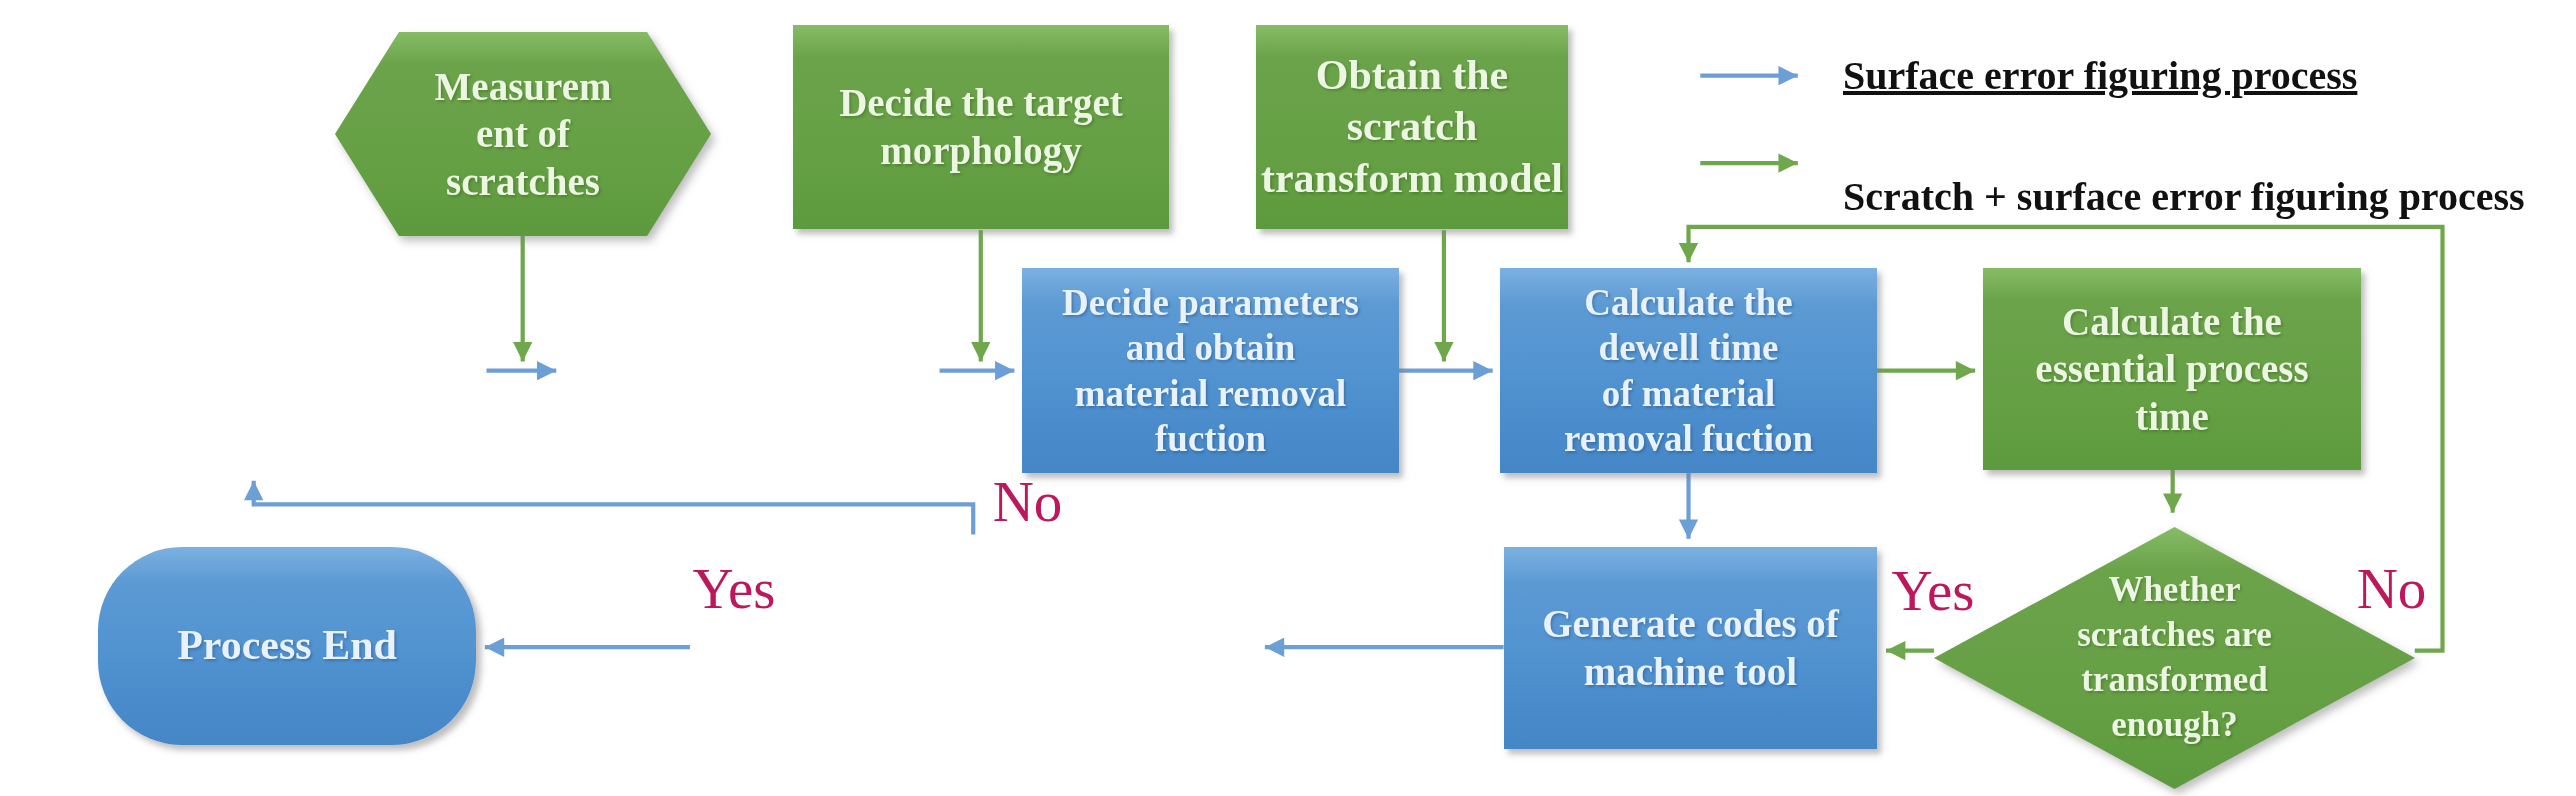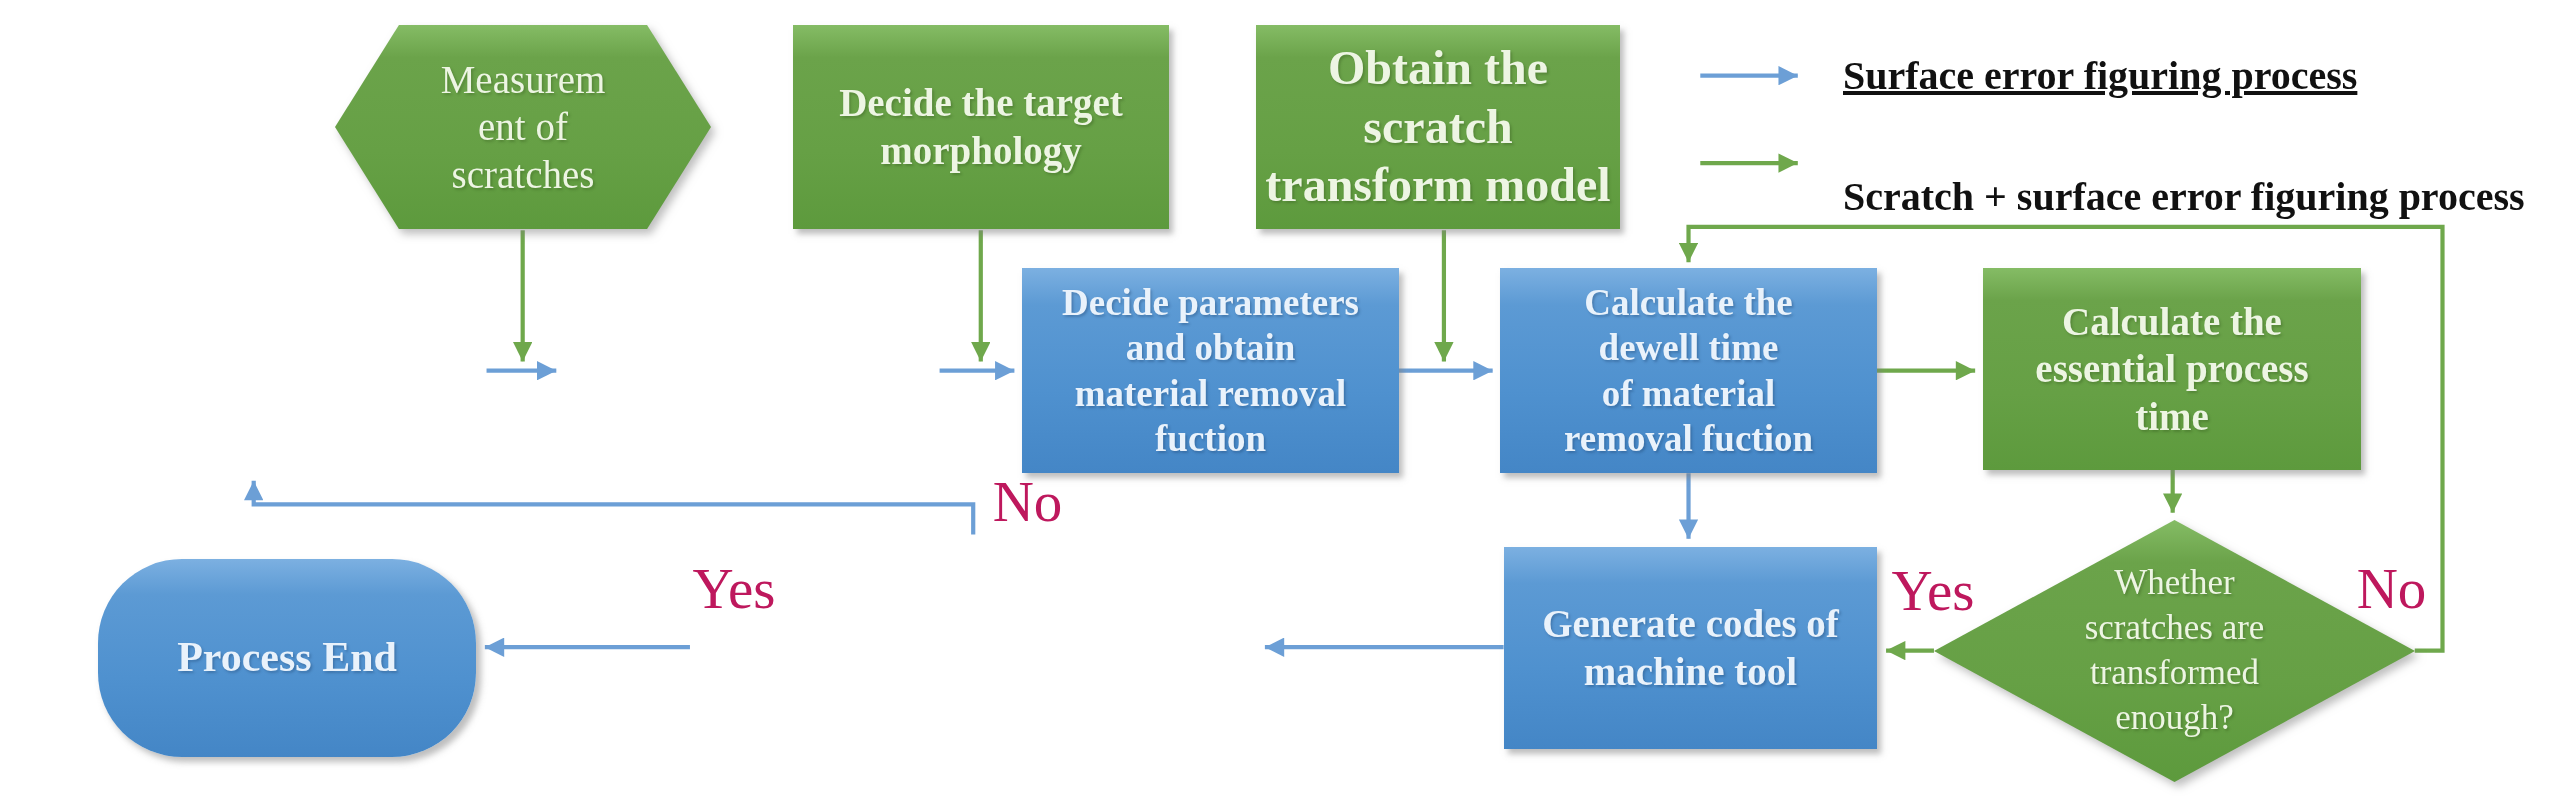--- a/index.html
+++ b/index.html
@@ -12,23 +12,23 @@
   }
   #edges{position:absolute;left:0;top:0;width:2576px;height:796px;}
   .node{
     position:absolute;
     display:flex;align-items:center;justify-content:center;
     text-align:center;font-weight:bold;white-space:pre-line;
     line-height:1.22;
   }
   .shapewrap{position:absolute;}
   .shape{
-    position:absolute;left:0;top:0;width:100%;height:100%;
+    position:absolute;left:0;top:7px;width:100%;height:100%;
     display:flex;align-items:center;justify-content:center;
-    text-align:center;font-weight:normal;white-space:pre-line;
+    text-align:center;font-weight:bold;white-space:pre-line;
     line-height:1.22;
   }
   .rect.green,.hexfill.green,.diamondfill.green{
     background:linear-gradient(180deg,#85bc65 0%,#6ba34a 16%,#66a045 62%,#5d9a3d 100%);
   }
   .rect.blue,.hexfill.blue,.diamondfill.blue{
     background:linear-gradient(180deg,#7cb0e1 0%,#5c9ad4 18%,#4f91cf 60%,#4486c6 100%);
   }
   .rect{box-shadow:4.2px 5px 5.9px rgba(125,125,125,0.50);}
   .greentext{color:#EDF5E3;text-shadow:1.7px 1.7px 2.5px rgba(40,70,20,0.30);}
@@ -87,40 +87,40 @@
 
   <div class="shapewrap hexwrap" style="left:335px;top:25px;width:376px;height:204px;">
     <div class="shape hexfill green greentext" style="font-size:39px;">Measurem
 ent of
 scratches</div>
   </div>
 
   <div class="node rect green greentext" style="left:793px;top:25px;width:376px;height:204px;font-size:39px;">Decide the target
 morphology</div>
 
-  <div class="node rect green greentext" style="left:1256px;top:25px;width:364px;height:204px;font-size:48px;">Obtain the scratch
+  <div class="node rect green greentext" style="left:1256px;top:25px;width:312px;height:204px;font-size:42px;">Obtain the scratch
 transform model</div>
 
 
 
   <div class="node rect blue bluetext" style="left:1022px;top:268px;width:377px;height:205px;font-size:37px;">Decide parameters
 and obtain
 material removal
 fuction</div>
 
   <div class="node rect blue bluetext" style="left:1500px;top:268px;width:377px;height:205px;font-size:37px;">Calculate the
 dewell time
 of material
 removal fuction</div>
 
   <div class="node rect green greentext" style="left:1983px;top:268px;width:378px;height:202px;font-size:39px;">Calculate the
 essential process
 time</div>
 
-  <div class="node rounded blue bluetext" style="left:98px;top:547px;width:378px;height:198px;font-size:42px;background:linear-gradient(180deg,#7cb0e1 0%,#5c9ad4 18%,#4f91cf 60%,#4486c6 100%);margin-top:12px;">Process End</div>
+  <div class="node rounded blue bluetext" style="left:98px;top:547px;width:378px;height:198px;font-size:42px;background:linear-gradient(180deg,#7cb0e1 0%,#5c9ad4 18%,#4f91cf 60%,#4486c6 100%);">Process End</div>
 
 
   <div class="node rect blue bluetext" style="left:1504px;top:547px;width:373px;height:202px;font-size:39px;">Generate codes of
 machine tool</div>
 
   <div class="shapewrap dwrap" style="left:1934px;top:520px;width:481px;height:262px;">
     <div class="shape diamondfill green greentext" style="font-size:35px;line-height:1.28;">Whether
 scratches are
 transformed
 enough?</div>

